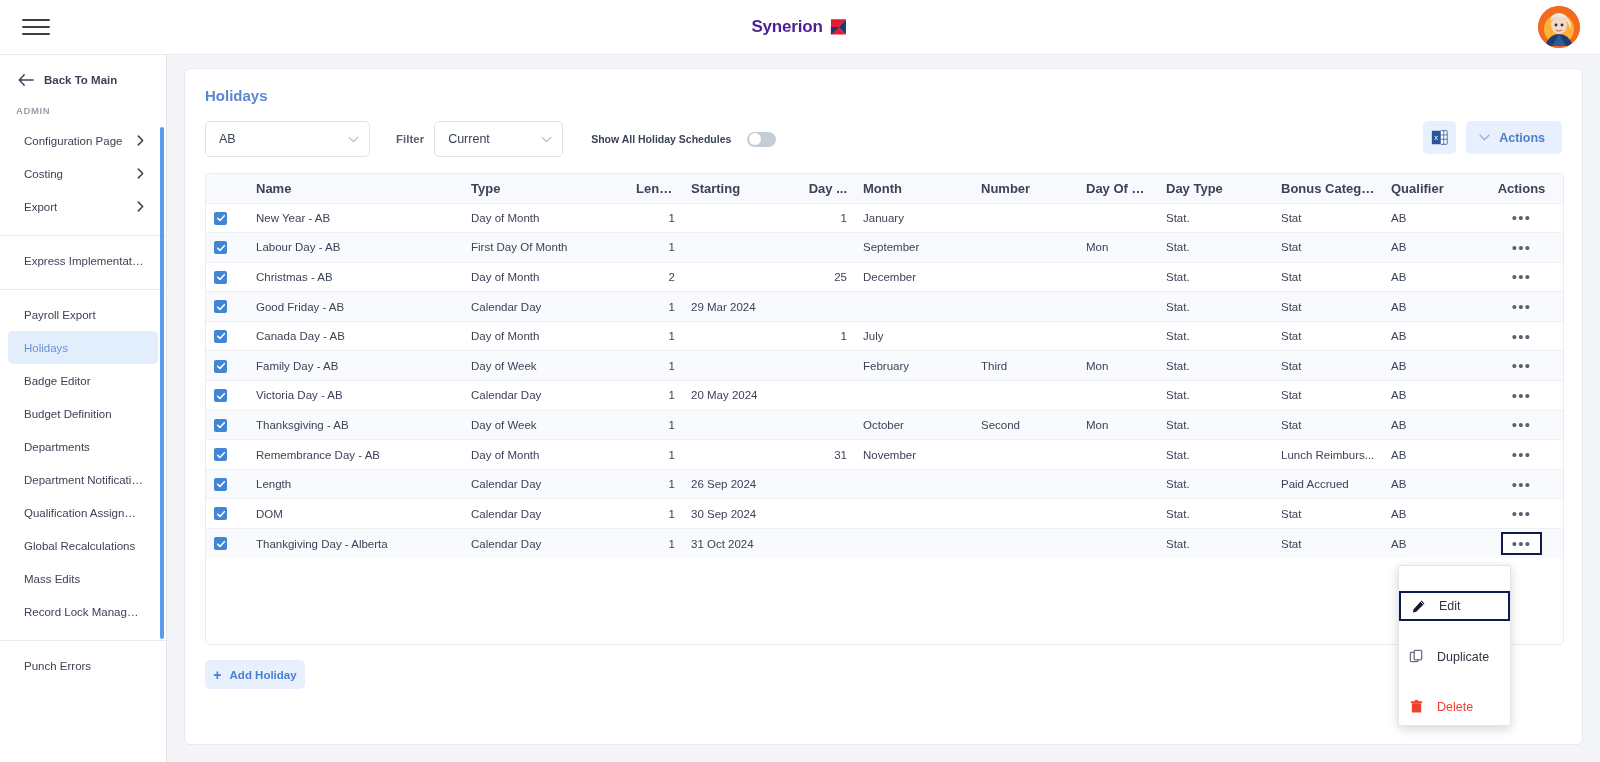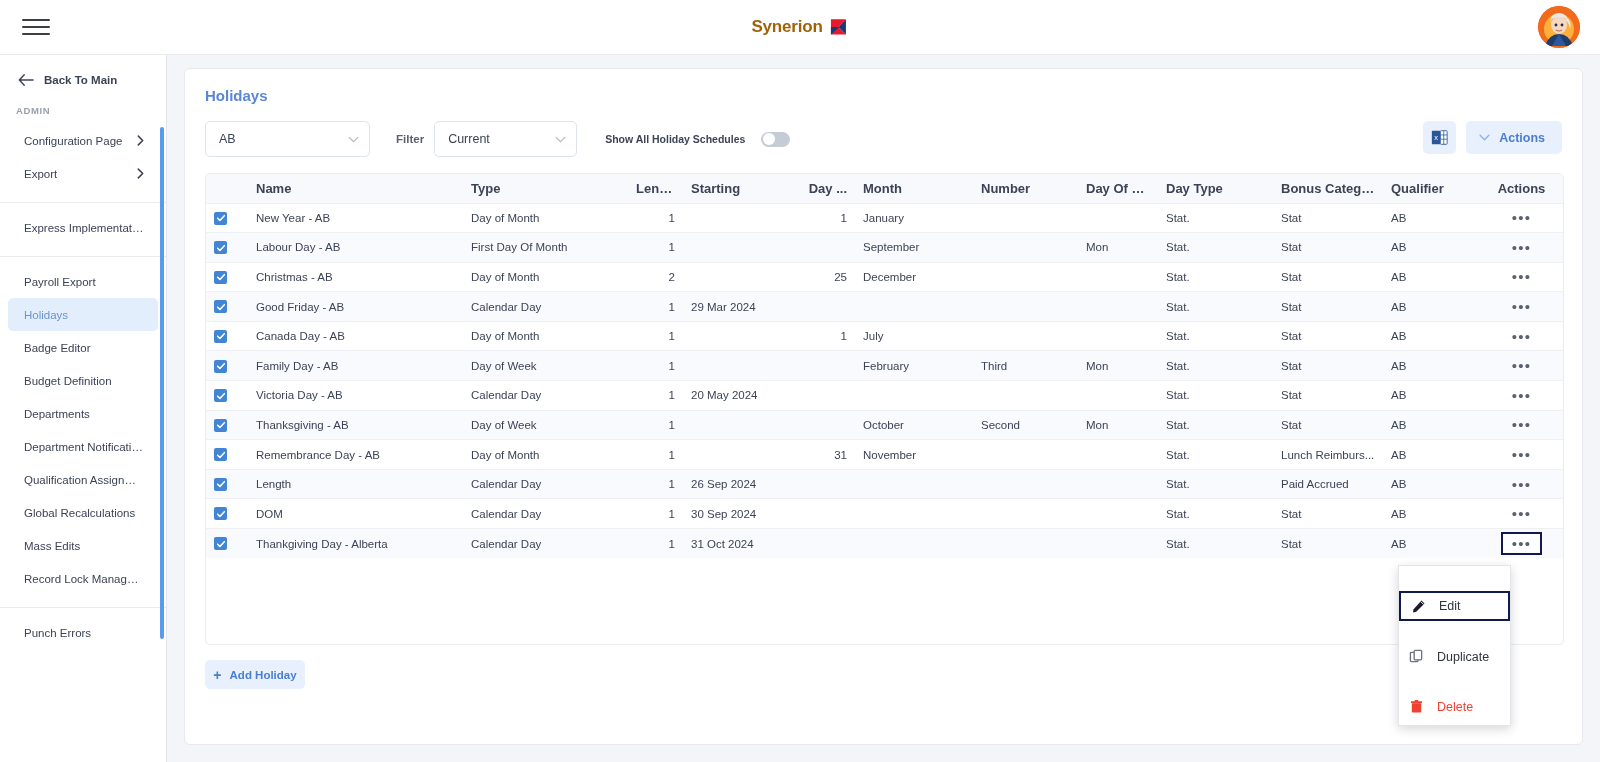--- a/index.html
+++ b/index.html
@@ -23,21 +23,21 @@
     display: flex; flex-direction: column; justify-content: center; gap: 5px;
     cursor: pointer;
   }
   .hamburger span { display: block; height: 2px; width: 28px; background: #3c4043; border-radius: 1px; }
   .brand {
     position: absolute; left: 50%; top: 50%;
     transform: translate(-50%, -50%);
     display: flex; align-items: center; gap: 6px;
   }
   .brand-text {
-    font-size: 17px; font-weight: bold; color: #a16207; letter-spacing: -0.2px;
+    font-size: 17px; font-weight: bold; color: #4c1d95; letter-spacing: -0.2px;
   }
   .brand-mark { width: 20px; height: 20px; display: block; }
   .avatar {
     position: absolute; right: 20px; top: 6px;
     width: 42px; height: 42px; border-radius: 50%;
     overflow: hidden; cursor: pointer;
     background: radial-gradient(circle at 50% 62%, #ffd27a 0%, #ff9a22 34%, #f4641b 62%, #e03a12 100%);
   }
   .avatar svg { display:block; width: 42px; height: 42px; }
 
@@ -98,21 +98,21 @@
 
   
   .toolbar { display: flex; align-items: center; height: 36px; position: relative; }
   .select {
     height: 36px; border: 1px solid #dfe3ea; border-radius: 5px;
     background: #fff; display: flex; align-items: center;
     padding: 0 10px 0 13px; font-size: 12.5px; color: #3c4356;
     cursor: pointer; justify-content: space-between;
   }
   .select.w1 { width: 165px; }
-  .select.w2 { width: 143px; }
+  .select.w2 { width: 129px; }
   .caret { width: 11px; height: 7px; flex: 0 0 auto; opacity: .55; }
   .filter-label { font-size: 11.5px; color: #5a6170; margin: 0 10px 0 26px; font-weight: 600; }
   .toggle-wrap { display: flex; align-items: center; gap: 16px; margin-left: 28px; }
   .toggle-label { font-size: 10.5px; color: #3c4356; font-weight: bold; }
   .toggle {
     width: 29px; height: 15px; border-radius: 9px; background: #c6ccd6;
     position: relative; cursor: pointer;
   }
   .toggle .knob {
     position: absolute; left: 1.5px; top: 1.5px;
@@ -247,20 +247,26 @@
   <div class="section-label">ADMIN</div>
   <div id="nav-groups">
       <div class="nav-group">
         <div class="nav-item">
           <span class="lbl">Configuration Page</span>
           <svg class="chev" viewBox="0 0 8 12">
             <path d="M1.5 1 L6.5 6 L1.5 11" stroke="#3c4356" stroke-width="1.8" fill="none" stroke-linecap="round" stroke-linejoin="round"></path>
           </svg>
         </div>
         <div class="nav-item">
+          <span class="lbl">Costing</span>
+          <svg class="chev" viewBox="0 0 8 12">
+            <path d="M1.5 1 L6.5 6 L1.5 11" stroke="#3c4356" stroke-width="1.8" fill="none" stroke-linecap="round" stroke-linejoin="round"></path>
+          </svg>
+        </div>
+        <div class="nav-item">
           <span class="lbl">Export</span>
           <svg class="chev" viewBox="0 0 8 12">
             <path d="M1.5 1 L6.5 6 L1.5 11" stroke="#3c4356" stroke-width="1.8" fill="none" stroke-linecap="round" stroke-linejoin="round"></path>
           </svg>
         </div>
       </div>
       <div class="nav-divider"></div>
       <div class="nav-group">
         <div class="nav-item">
           <span class="lbl">Express Implementation P...</span>

